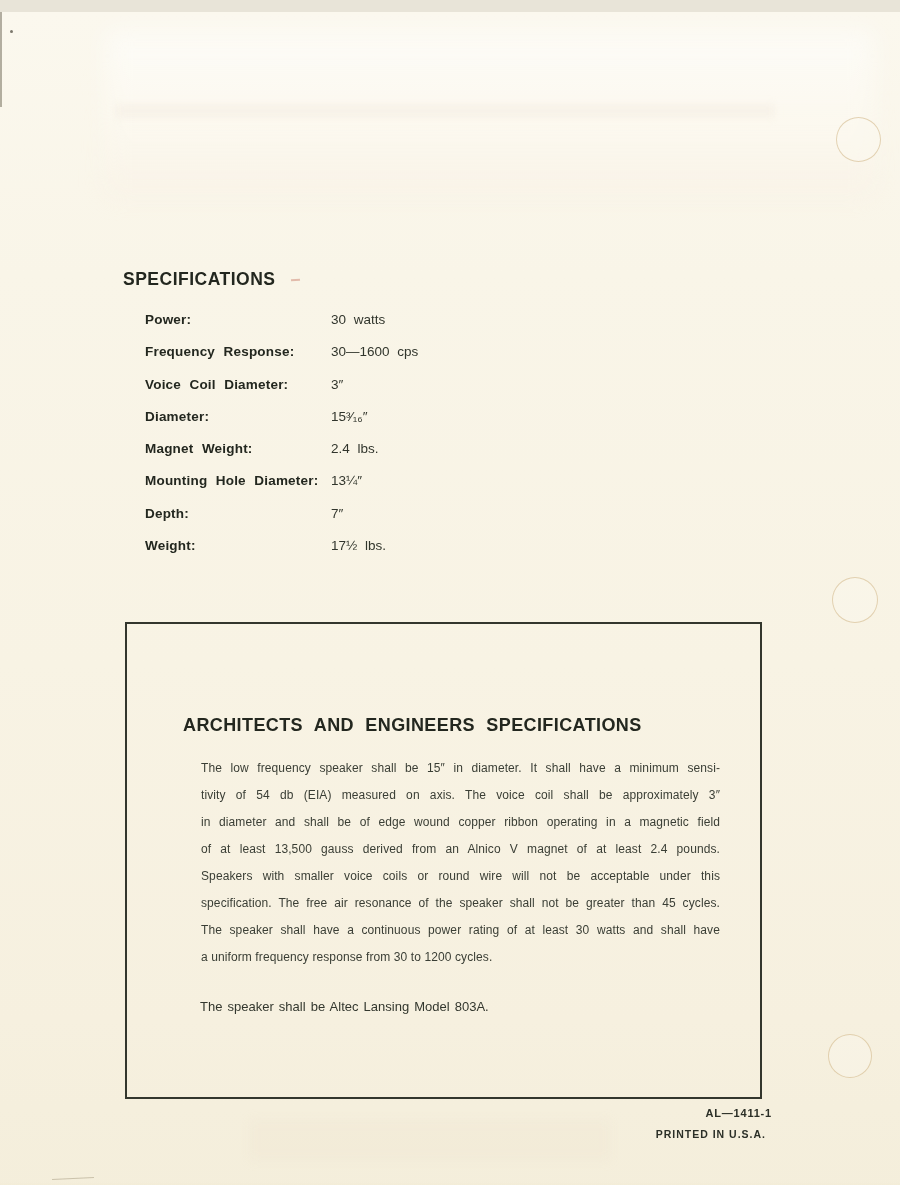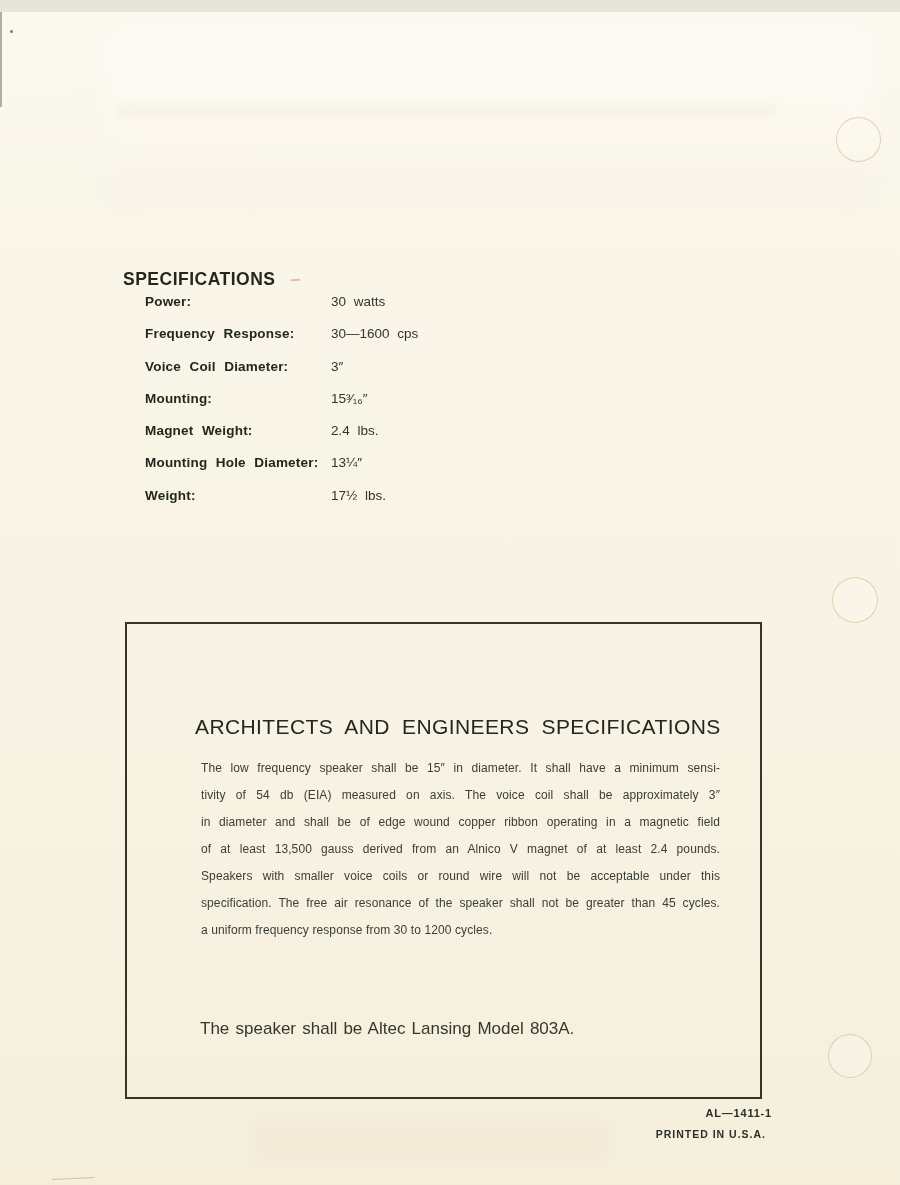--- a/index.html
+++ b/index.html
@@ -88,21 +88,21 @@
   .spec-heading {
     position: absolute;
     left: 123px; top: 257px;
     font-size: 17.5px;
     font-weight: bold;
     letter-spacing: 0.5px;
     color: #23271f;
   }
   .spec-list {
     position: absolute;
-    left: 145px; top: 282px;
+    left: 145px; top: 300px;
     width: 420px;
   }
   .spec-row {
     display: flex;
     height: 14px;
     margin-bottom: 18.3px;
     align-items: baseline;
   }
   .spec-label {
     width: 186px;
@@ -124,23 +124,23 @@
 
   
   .ae-box {
     position: absolute;
     left: 125px; top: 610px;
     width: 633px; height: 473px;
     border: 2px solid #33362d;
   }
   .ae-heading {
     position: absolute;
-    left: 68px; top: 91px;
-    font-size: 21px;
-    font-weight: normal;
+    left: 56px; top: 91px;
+    font-size: 18px;
+    font-weight: bold;
     letter-spacing: 0.4px;
     word-spacing: 6px;
     color: #23271f;
     white-space: nowrap;
   }
   .ae-paragraph {
     position: absolute;
     left: 74px; top: 131px;
     width: 519px;
   }
@@ -155,22 +155,22 @@
     white-space: nowrap;
     text-justify: inter-word;
   }
   .ae-line.justified { white-space: normal; }
   .ae-line.last {
     text-align-last: left;
     white-space: nowrap;
   }
   .ae-closing {
     position: absolute;
-    left: 73px; top: 395px;
-    font-size: 17px;
+    left: 73px; top: 375px;
+    font-size: 13px;
     color: #33372e;
     word-spacing: 1.5px;
   }
 
   
   .footer-code {
     position: absolute;
     right: 128px; top: 1095px;
     font-size: 11px;
     font-weight: bold;
@@ -212,46 +212,51 @@
     </div>
     <div class="spec-row">
       <span class="spec-label">Frequency Response:</span>
       <span class="spec-value">30—1600 cps</span>
     </div>
     <div class="spec-row">
       <span class="spec-label">Voice Coil Diameter:</span>
       <span class="spec-value">3″</span>
     </div>
     <div class="spec-row">
-      <span class="spec-label">Mounting:</span>
+      <span class="spec-label">Diameter:</span>
       <span class="spec-value">15³⁄₁₆″</span>
     </div>
     <div class="spec-row">
       <span class="spec-label">Magnet Weight:</span>
       <span class="spec-value">2.4 lbs.</span>
     </div>
     <div class="spec-row">
       <span class="spec-label">Mounting Hole Diameter:</span>
       <span class="spec-value">13¼″</span>
+    </div>
+    <div class="spec-row">
+      <span class="spec-label">Depth:</span>
+      <span class="spec-value">7″</span>
     </div>
     <div class="spec-row">
       <span class="spec-label">Weight:</span>
       <span class="spec-value">17½ lbs.</span>
     </div>
   </div>
 
   <div class="ae-box">
     <div class="ae-heading">ARCHITECTS AND ENGINEERS SPECIFICATIONS</div>
     <div class="ae-paragraph">
       <div class="ae-line justified">The low frequency speaker shall be 15″ in diameter. It shall have a minimum sensi-</div>
       <div class="ae-line justified">tivity of 54 db (EIA) measured on axis. The voice coil shall be approximately 3″</div>
       <div class="ae-line justified">in diameter and shall be of edge wound copper ribbon operating in a magnetic field</div>
       <div class="ae-line justified">of at least 13,500 gauss derived from an Alnico V magnet of at least 2.4 pounds.</div>
       <div class="ae-line justified">Speakers with smaller voice coils or round wire will not be acceptable under this</div>
       <div class="ae-line justified">specification. The free air resonance of the speaker shall not be greater than 45 cycles.</div>
+      <div class="ae-line justified">The speaker shall have a continuous power rating of at least 30 watts and shall have</div>
       <div class="ae-line last">a uniform frequency response from 30 to 1200 cycles.</div>
     </div>
     <div class="ae-closing">The speaker shall be Altec Lansing Model 803A.</div>
   </div>
 
   <div class="footer-code">AL—1411-1</div>
   <div class="footer-printed">PRINTED IN U.S.A.</div>
 
 </div>
 

